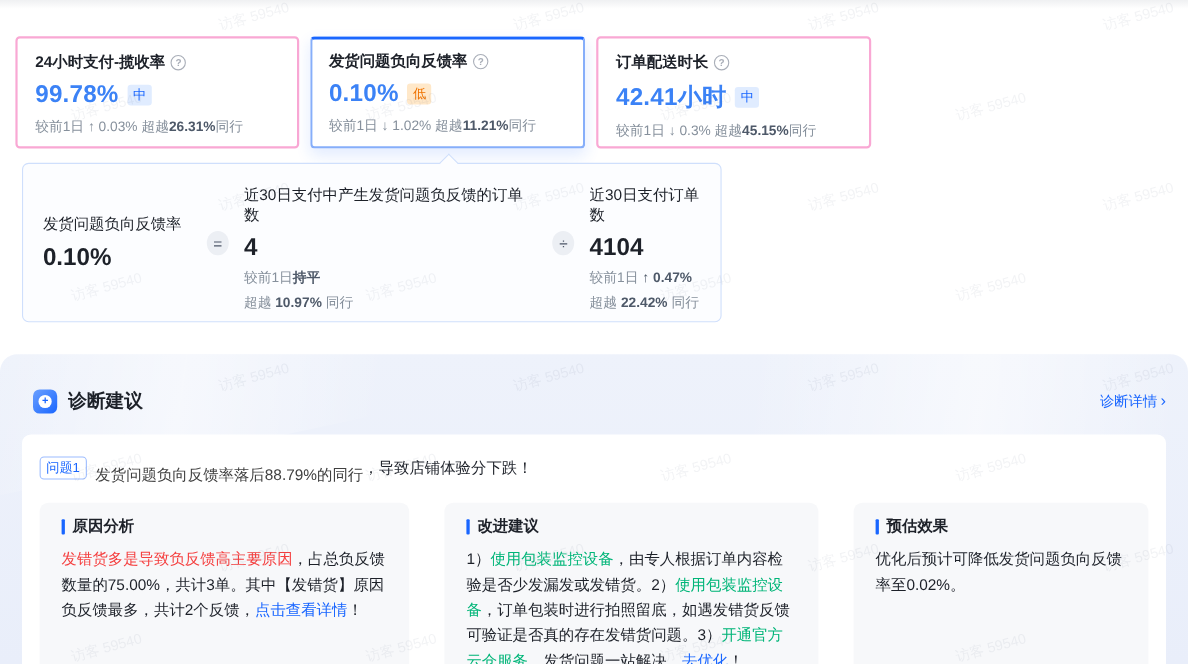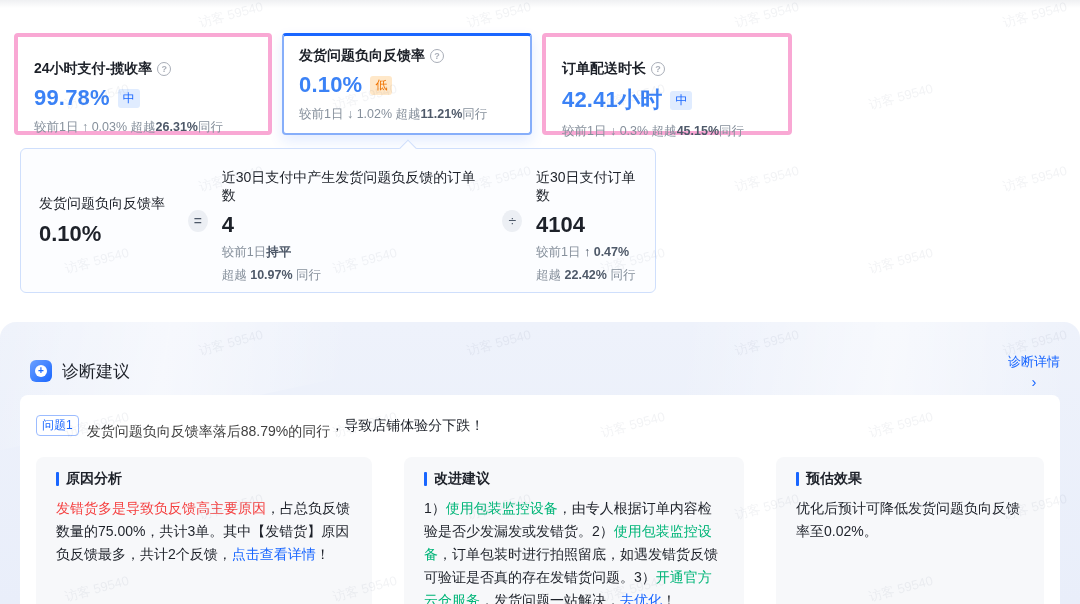--- a/index.html
+++ b/index.html
@@ -3,22 +3,22 @@
 <meta charset="utf-8">
 <style>
   * { margin:0; padding:0; box-sizing:border-box; }
   body { background:#fff; font-family:"Liberation Sans", sans-serif; }
   .page { position:relative; width:1080px; height:604px; background:#fff; overflow:hidden; }
   .top-shade { position:absolute; top:0; left:0; right:0; height:8px;
     background:linear-gradient(180deg, rgba(100,110,130,0.10), rgba(100,110,130,0)); }
 
   
   .cards-row { position:absolute; left:14px; top:33px; display:flex; gap:10px; }
-  .mcard { width:250px; height:102px; background:#fff; border:4px solid #f9a8d4;
-    border-radius:4px; padding:23px 16px 0 16px; cursor:pointer; }
+  .mcard { width:250px; height:102px; background:#fff; border:2px solid #f9a8d4;
+    border-radius:4px; padding:13px 16px 0 16px; cursor:pointer; }
   .mcard.first { width:258px; }
   .mcard.selected { border:2px solid #86aefa; border-top:3px solid #1966ff;
     padding:11px 15px 0 15px; box-shadow:0 6px 14px rgba(25,102,255,0.12); }
   .mcard-title { display:flex; align-items:center; gap:5px; font-size:14px; color:#1d2129; font-weight:600; }
   .help { display:inline-flex; align-items:center; justify-content:center; width:14px; height:14px;
     border:1px solid #a9aeb8; border-radius:50%; color:#a9aeb8; font-size:9px; font-weight:700; cursor:pointer; }
   .mcard-valrow { margin-top:7px; display:flex; align-items:center; gap:8px; }
   .mcard-value { font-size:22px; font-weight:700; color:#3b82f6; letter-spacing:0.2px; }
   .badge { font-size:12px; line-height:19px; padding:0 5px; border-radius:3px; font-weight:500; }
   .badge.mid { background:#e0ecff; color:#1966ff; }
@@ -50,22 +50,22 @@
     background:linear-gradient(110deg, rgba(255,255,255,0) 20%, rgba(255,255,255,0.55) 55%, rgba(255,255,255,0) 85%);
     transform:rotate(-14deg); }
   .diag::after { content:""; position:absolute; left:-40px; top:-90px; width:420px; height:180px;
     background:linear-gradient(110deg, rgba(255,255,255,0) 10%, rgba(255,255,255,0.5) 50%, rgba(255,255,255,0) 90%);
     transform:rotate(-12deg); }
   .diag-header { position:absolute; left:30px; right:20px; top:31px; display:flex; align-items:center; z-index:2; }
   .kit-icon { width:22px; height:22px; border-radius:6px;
     background:linear-gradient(135deg,#6ba0ff,#1966ff); display:flex; align-items:center; justify-content:center; }
   .kit-dot { width:12px; height:12px; background:#fff; border-radius:50%;
     display:flex; align-items:center; justify-content:center; color:#1966ff; font-size:10px; font-weight:700; line-height:1; }
-  .diag-title { margin-left:10px; font-size:17px; font-weight:400; color:#1d2129; }
-  .diag-link { margin-left:auto; font-size:13px; color:#1966ff; cursor:pointer; display:flex; align-items:center; gap:3px;flex-direction:column; }
+  .diag-title { margin-left:10px; font-size:17px; font-weight:700; color:#1d2129; }
+  .diag-link { margin-left:auto; font-size:13px; color:#1966ff; cursor:pointer; display:flex; align-items:center; gap:3px; }
   .diag-link .chev { font-size:15px; line-height:1; }
 
   .diag-body { position:absolute; left:20px; right:20px; top:73px; bottom:-10px;
     background:#fff; border-radius:8px; padding:15px 16px 0 16px; z-index:2; }
   .problem-line { display:flex; align-items:center; font-size:14px; font-weight:500; color:#1d2129; }
   .problem-badge { border:1px solid #9cbcff; color:#1966ff; background:#fff; font-size:12px; font-weight:400;
     border-radius:4px; padding:1px 5px; margin-right:8px; white-space:nowrap; }
   .problem-hl { color:#404040;margin-top:13px; }
   .cols { display:flex; gap:32px; margin-top:16px; height:150px; }
   .col { background:#f7f8fa; border-radius:8px; padding:13px 20px; height:160px; }

